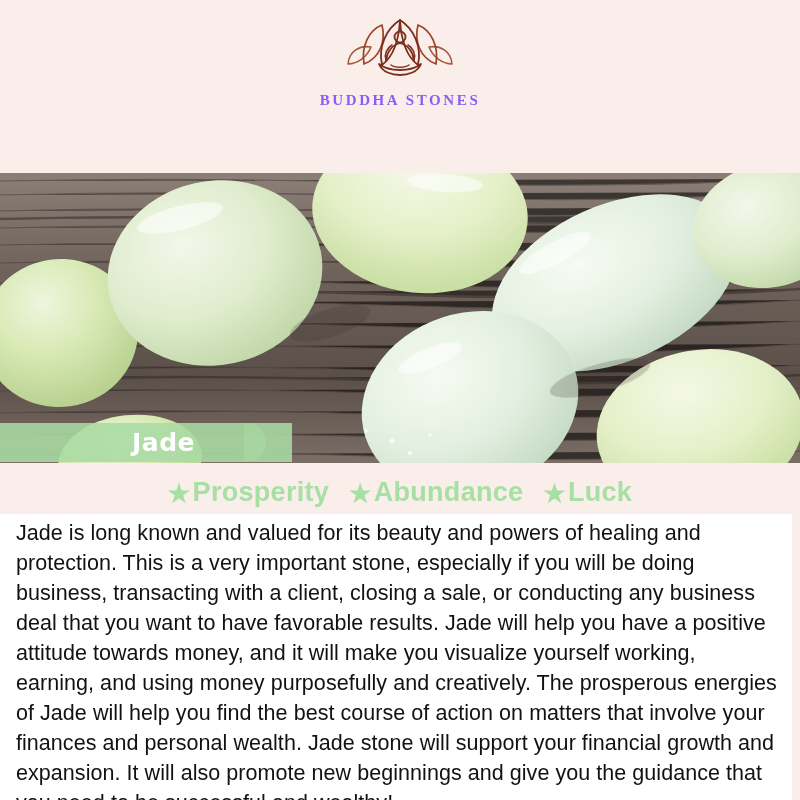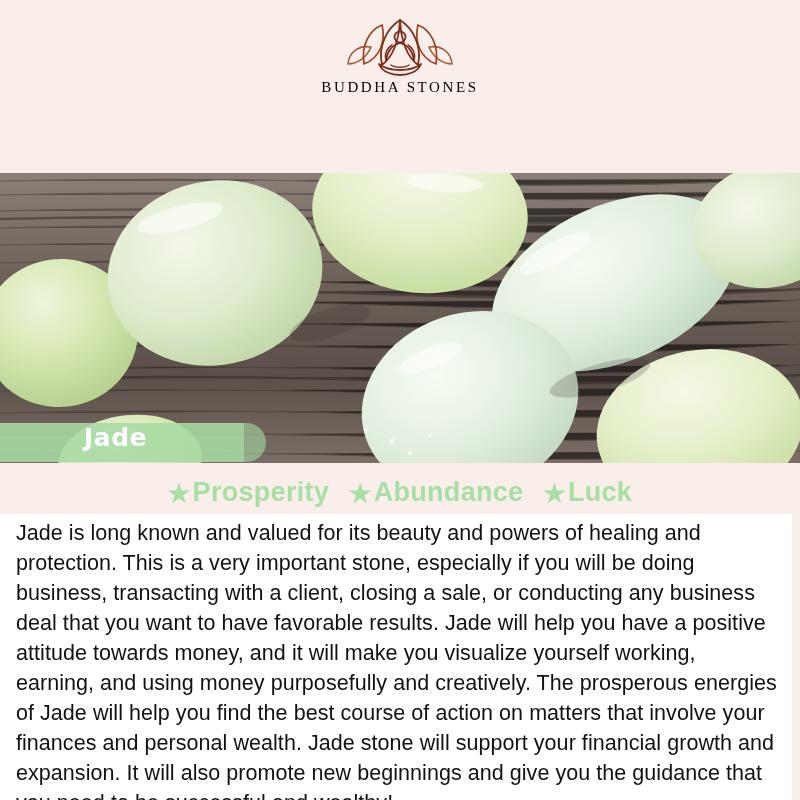--- a/index.html
+++ b/index.html
@@ -72,26 +72,26 @@
     justify-content: flex-start;
     padding-top: 16px;
     box-sizing: border-box;
   }
   .logo-mark {
     width: 128px;
     height: 62px;
     display: block;
   }
   .brand-name {
-    margin-top: 1px;
+    margin-top: 14px;
     font-family: "Liberation Serif", serif;
     font-size: 15px;
     letter-spacing: 2.6px;
-    color: #000000;
-    font-weight: 400;
+    color: #8b5cf6;
+    font-weight: 700;
   }
 
   
   .title-banner {
     position: absolute;
     left: 166px;
     top: 120px;
     width: 471px;
     height: 54px;
     background: #fdf7f4;
@@ -127,21 +127,22 @@
   .jade-bar {
     position: absolute;
     left: 0;
     top: 423px;
     width: 244px;
     height: 39px;
     background: rgba(168, 219, 163, 0.88);
     border-top-right-radius: 0;
     z-index: 5;
     display: flex;
-    align-items: flex-start;
+    align-items: center;
+    padding-left: 48px;
   }
   .jade-bar::after {
     content: "";
     position: absolute;
     left: 244px;
     top: 0;
     width: 22px;
     height: 39px;
     background: rgba(168, 219, 163, 0.6);
     border-top-right-radius: 20px;

